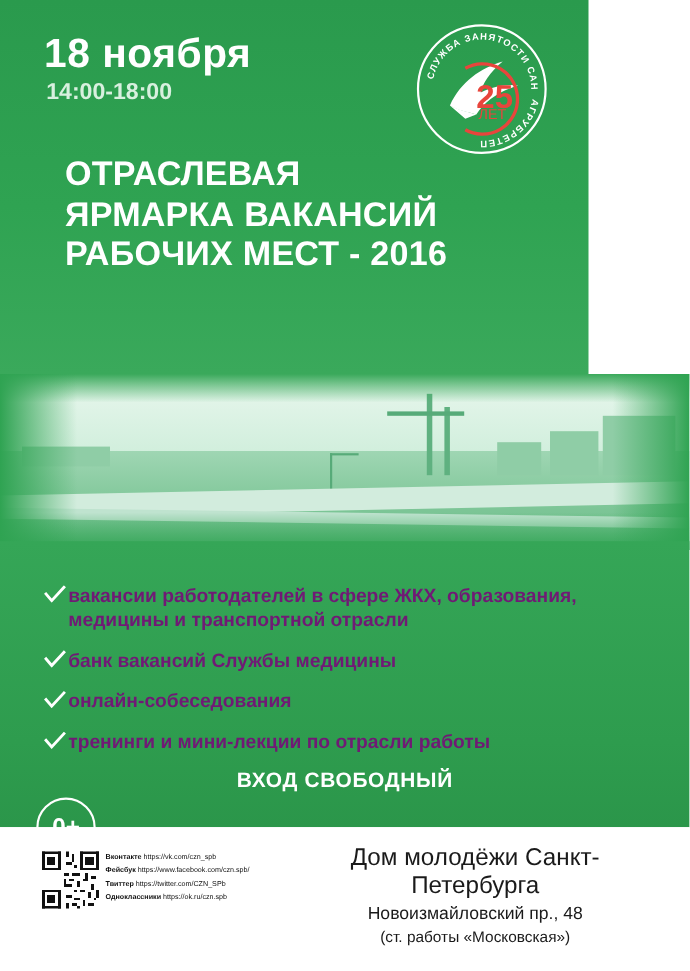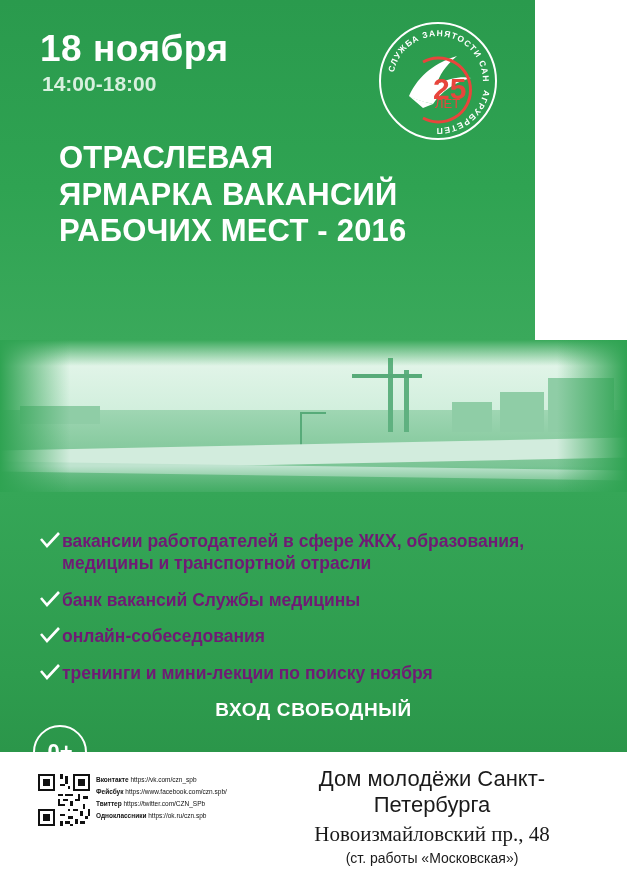--- a/index.html
+++ b/index.html
@@ -238,21 +238,21 @@
   .socials b { font-weight: bold; }
   .address {
     position: absolute;
     right: 30px;
     top: 14px;
     width: 330px;
     text-align: center;
     color: #1a1a1a;
   }
   .addr1 { font-size: 22px; }
-  .addr2 { font-size: 21px; margin-top: 4px; font-family: Liberation Serif, serif; }
+  .addr2 { font-size: 16px; margin-top: 4px; }
   .addr3 { font-size: 14px; margin-top: 3px; }
 </style>
 </head>
 <body>
 
 <div class="poster">
 
   <div class="top-band">
     <div class="date-line">18 ноября</div>
     <div class="time-line">14:00-18:00</div>
@@ -333,21 +333,21 @@
           </svg>
       </span>
       <span class="bullet-text">онлайн-собеседования</span>
     </div>
     <div class="bullet">
       <span class="check">
         <svg width="20" height="16" viewBox="0 0 20 16">
             <path d="M1 7 L7 14 L19 1" fill="none" stroke="#ffffff" stroke-width="2.6"></path>
           </svg>
       </span>
-      <span class="bullet-text">тренинги и мини-лекции по поиску ноября</span>
+      <span class="bullet-text">тренинги и мини-лекции по отрасли работы</span>
     </div>
   </div>
 
   <div class="free-entry">ВХОД СВОБОДНЫЙ</div>
 
   <div class="footer">
     <div class="age-badge">0+</div>
 
     <svg class="qr" viewBox="0 0 21 21" shape-rendering="crispEdges">
       <rect width="21" height="21" fill="#ffffff"></rect>

